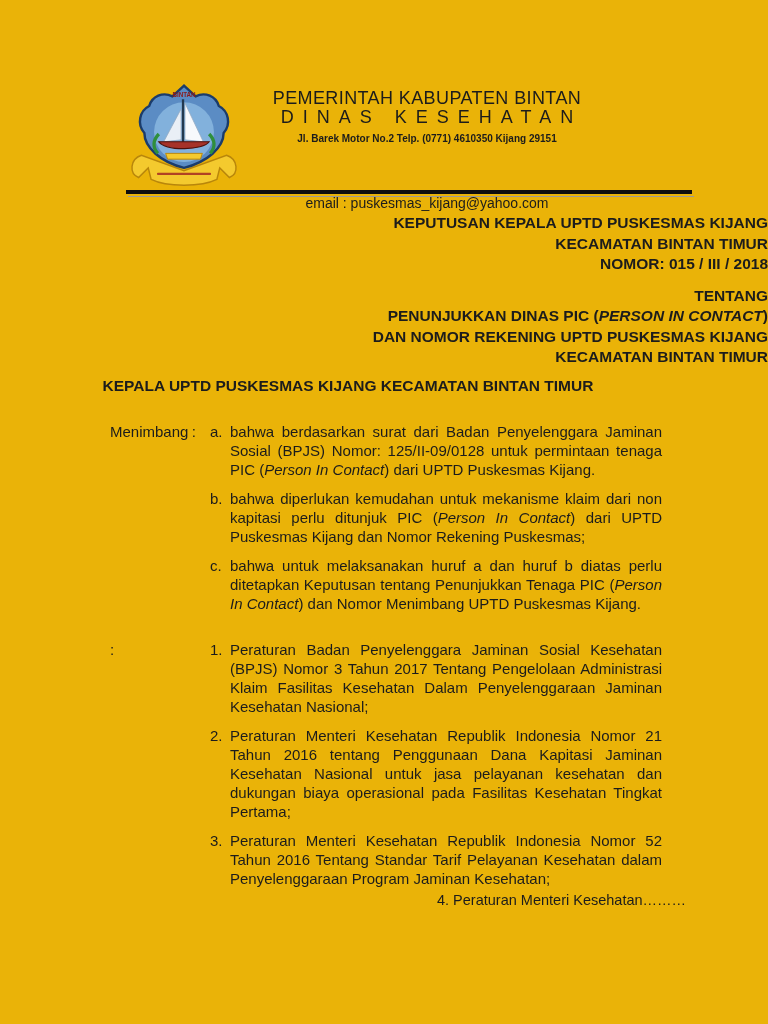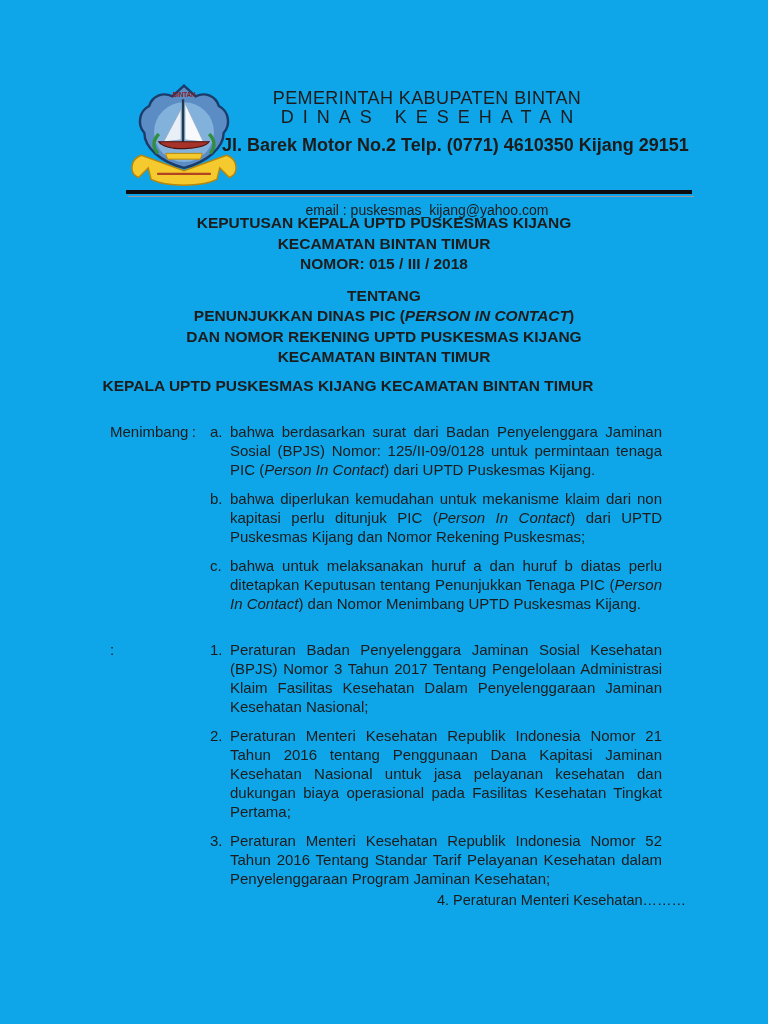--- a/index.html
+++ b/index.html
@@ -1,34 +1,34 @@
 <!DOCTYPE html>
 <html><head>
 <meta charset="utf-8">
 <style>
   html, body { margin:0; padding:0; background:#ffffff; }
   .page {
-    position:relative; width:768px; height:1024px; background:#0ea5e9;
+    position:relative; width:768px; height:1024px; background:#eab308;
     color:#1c1c1c; font-family:"Liberation Sans", sans-serif; overflow:hidden;
   }
 
   
   .logo { position:absolute; left:126px; top:83px; width:116px; height:104px; }
   .head-text { position:absolute; left:222px; top:89px; width:410px; text-align:center; }
   .gov  { font-size:18px; line-height:19px; letter-spacing:0.4px; }
   .dept { font-size:18px; line-height:19px; letter-spacing:0.5em; text-indent:0.5em; white-space:nowrap; }
   .unit { font-size:23px; line-height:25px; font-weight:bold; letter-spacing:0.4px; white-space:nowrap; }
-  .addr { font-size:18px; line-height:17px; font-weight:bold; margin-top:10px; white-space:nowrap; }
+  .addr { font-size:10px; line-height:17px; font-weight:bold; margin-top:3px; white-space:nowrap; }
   .email{ font-size:14px;   line-height:17px;margin-top:48px; }
   .rule { position:absolute; top:190px; left:126px; width:566px; height:4px; background:#0e0e0e; }
   .rule::after { content:""; position:absolute; left:2px; right:-2px; top:6px; height:1px; background:#9a9a9a; }
 
   
   .title-block {
-    position:absolute; top:213px; left:0; width:768px; text-align:center;
+    position:absolute; top:213px; left:0; width:768px; text-align:right;
     font-weight:bold; font-size:15.5px; line-height:20.5px;
   }
   .tgap { height:11px; }
   .kepala {
     position:absolute; top:377px; left:0; width:696px; text-align:center;
     font-weight:bold; font-size:15.5px;
   }
   em { font-style:italic; }
 
   

